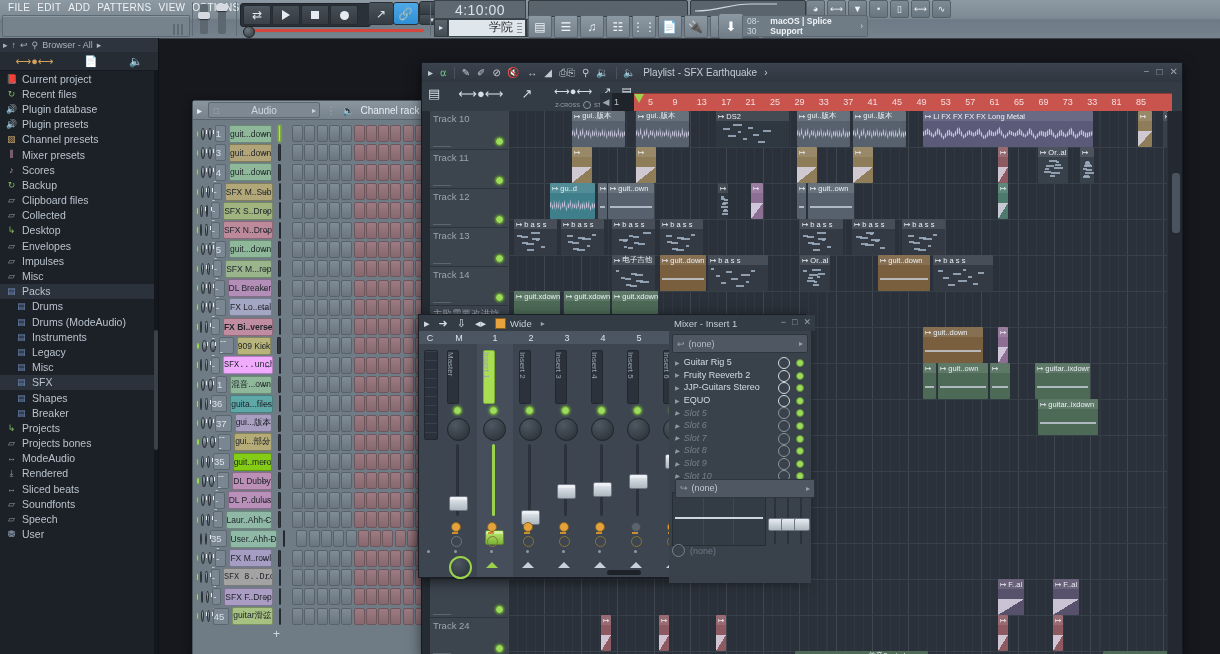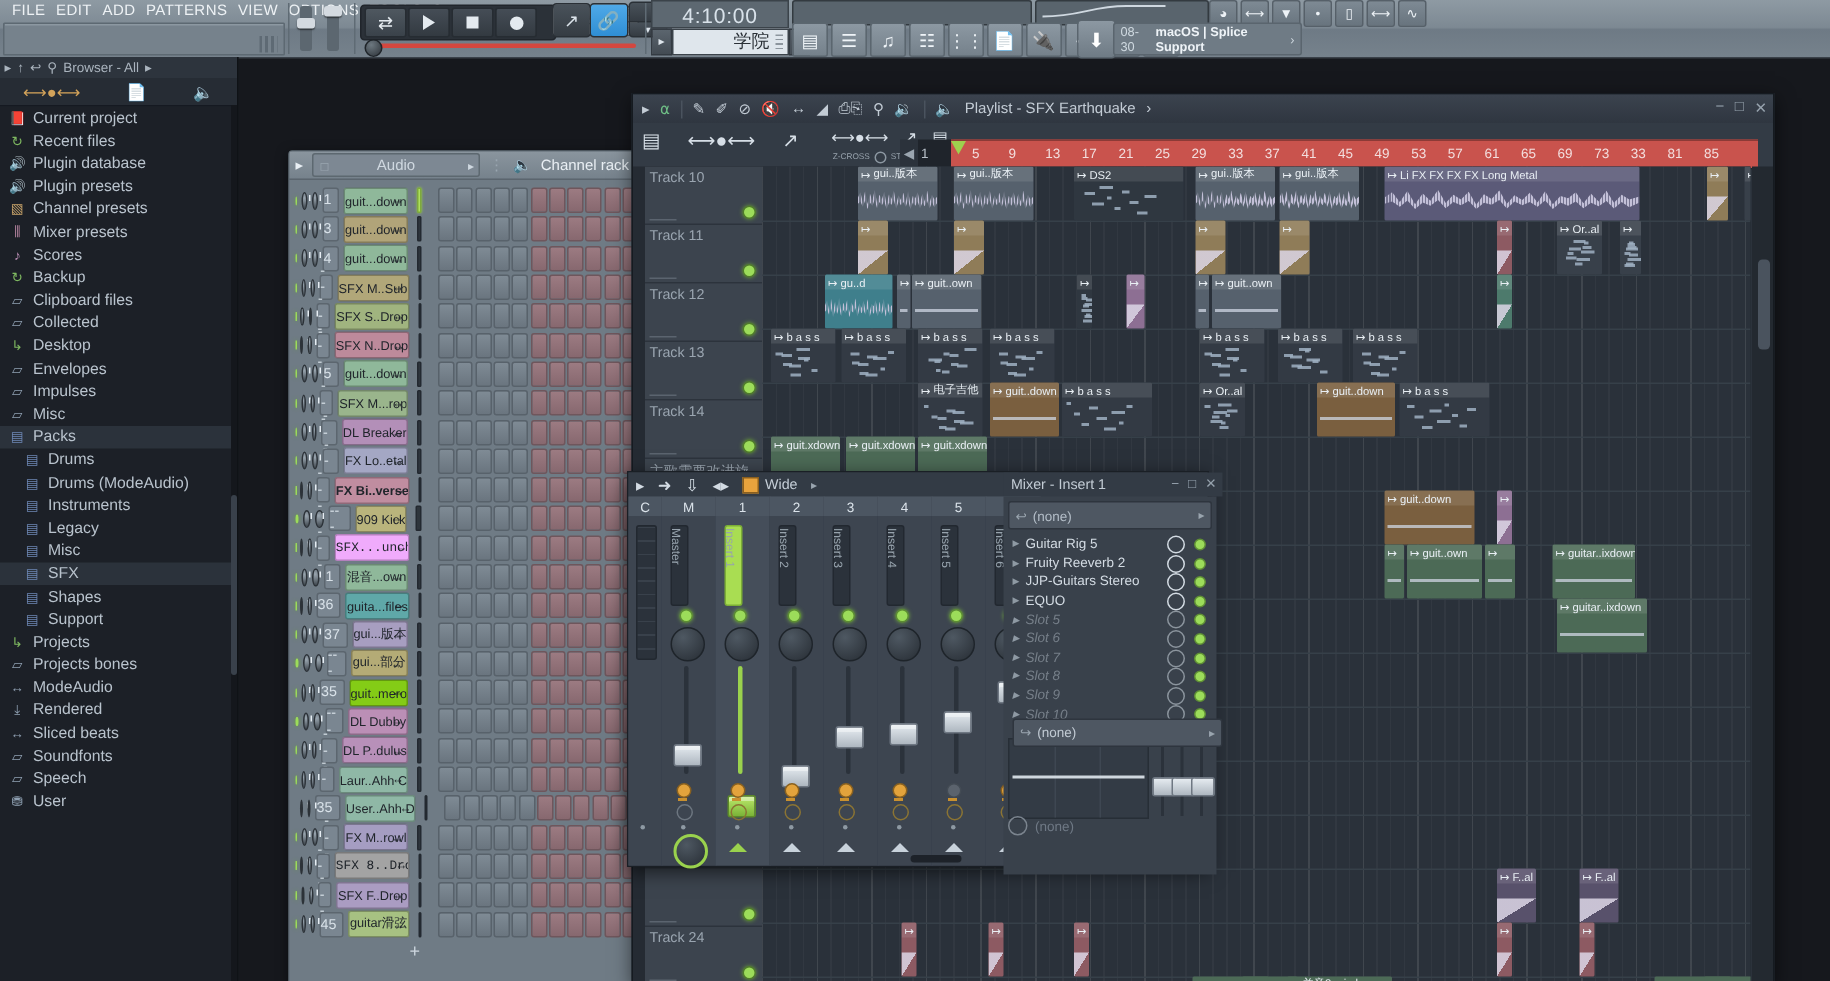--- a/index.html
+++ b/index.html
@@ -448,21 +448,21 @@
         <div class="br-item sel child">
           <span class="br-ico" style="color: rgb(109, 135, 181);">▤</span>
           <span>SFX</span>
         </div>
         <div class="br-item child">
           <span class="br-ico" style="color: rgb(109, 135, 181);">▤</span>
           <span>Shapes</span>
         </div>
         <div class="br-item child">
           <span class="br-ico" style="color: rgb(109, 135, 181);">▤</span>
-          <span>Support</span>
+          <span>Breaker</span>
         </div>
         <div class="br-item">
           <span class="br-ico" style="color: rgb(127, 185, 97);">↳</span>
           <span>Projects</span>
         </div>
         <div class="br-item">
           <span class="br-ico" style="color: rgb(143, 160, 178);">▱</span>
           <span>Projects bones</span>
         </div>
         <div class="br-item">

